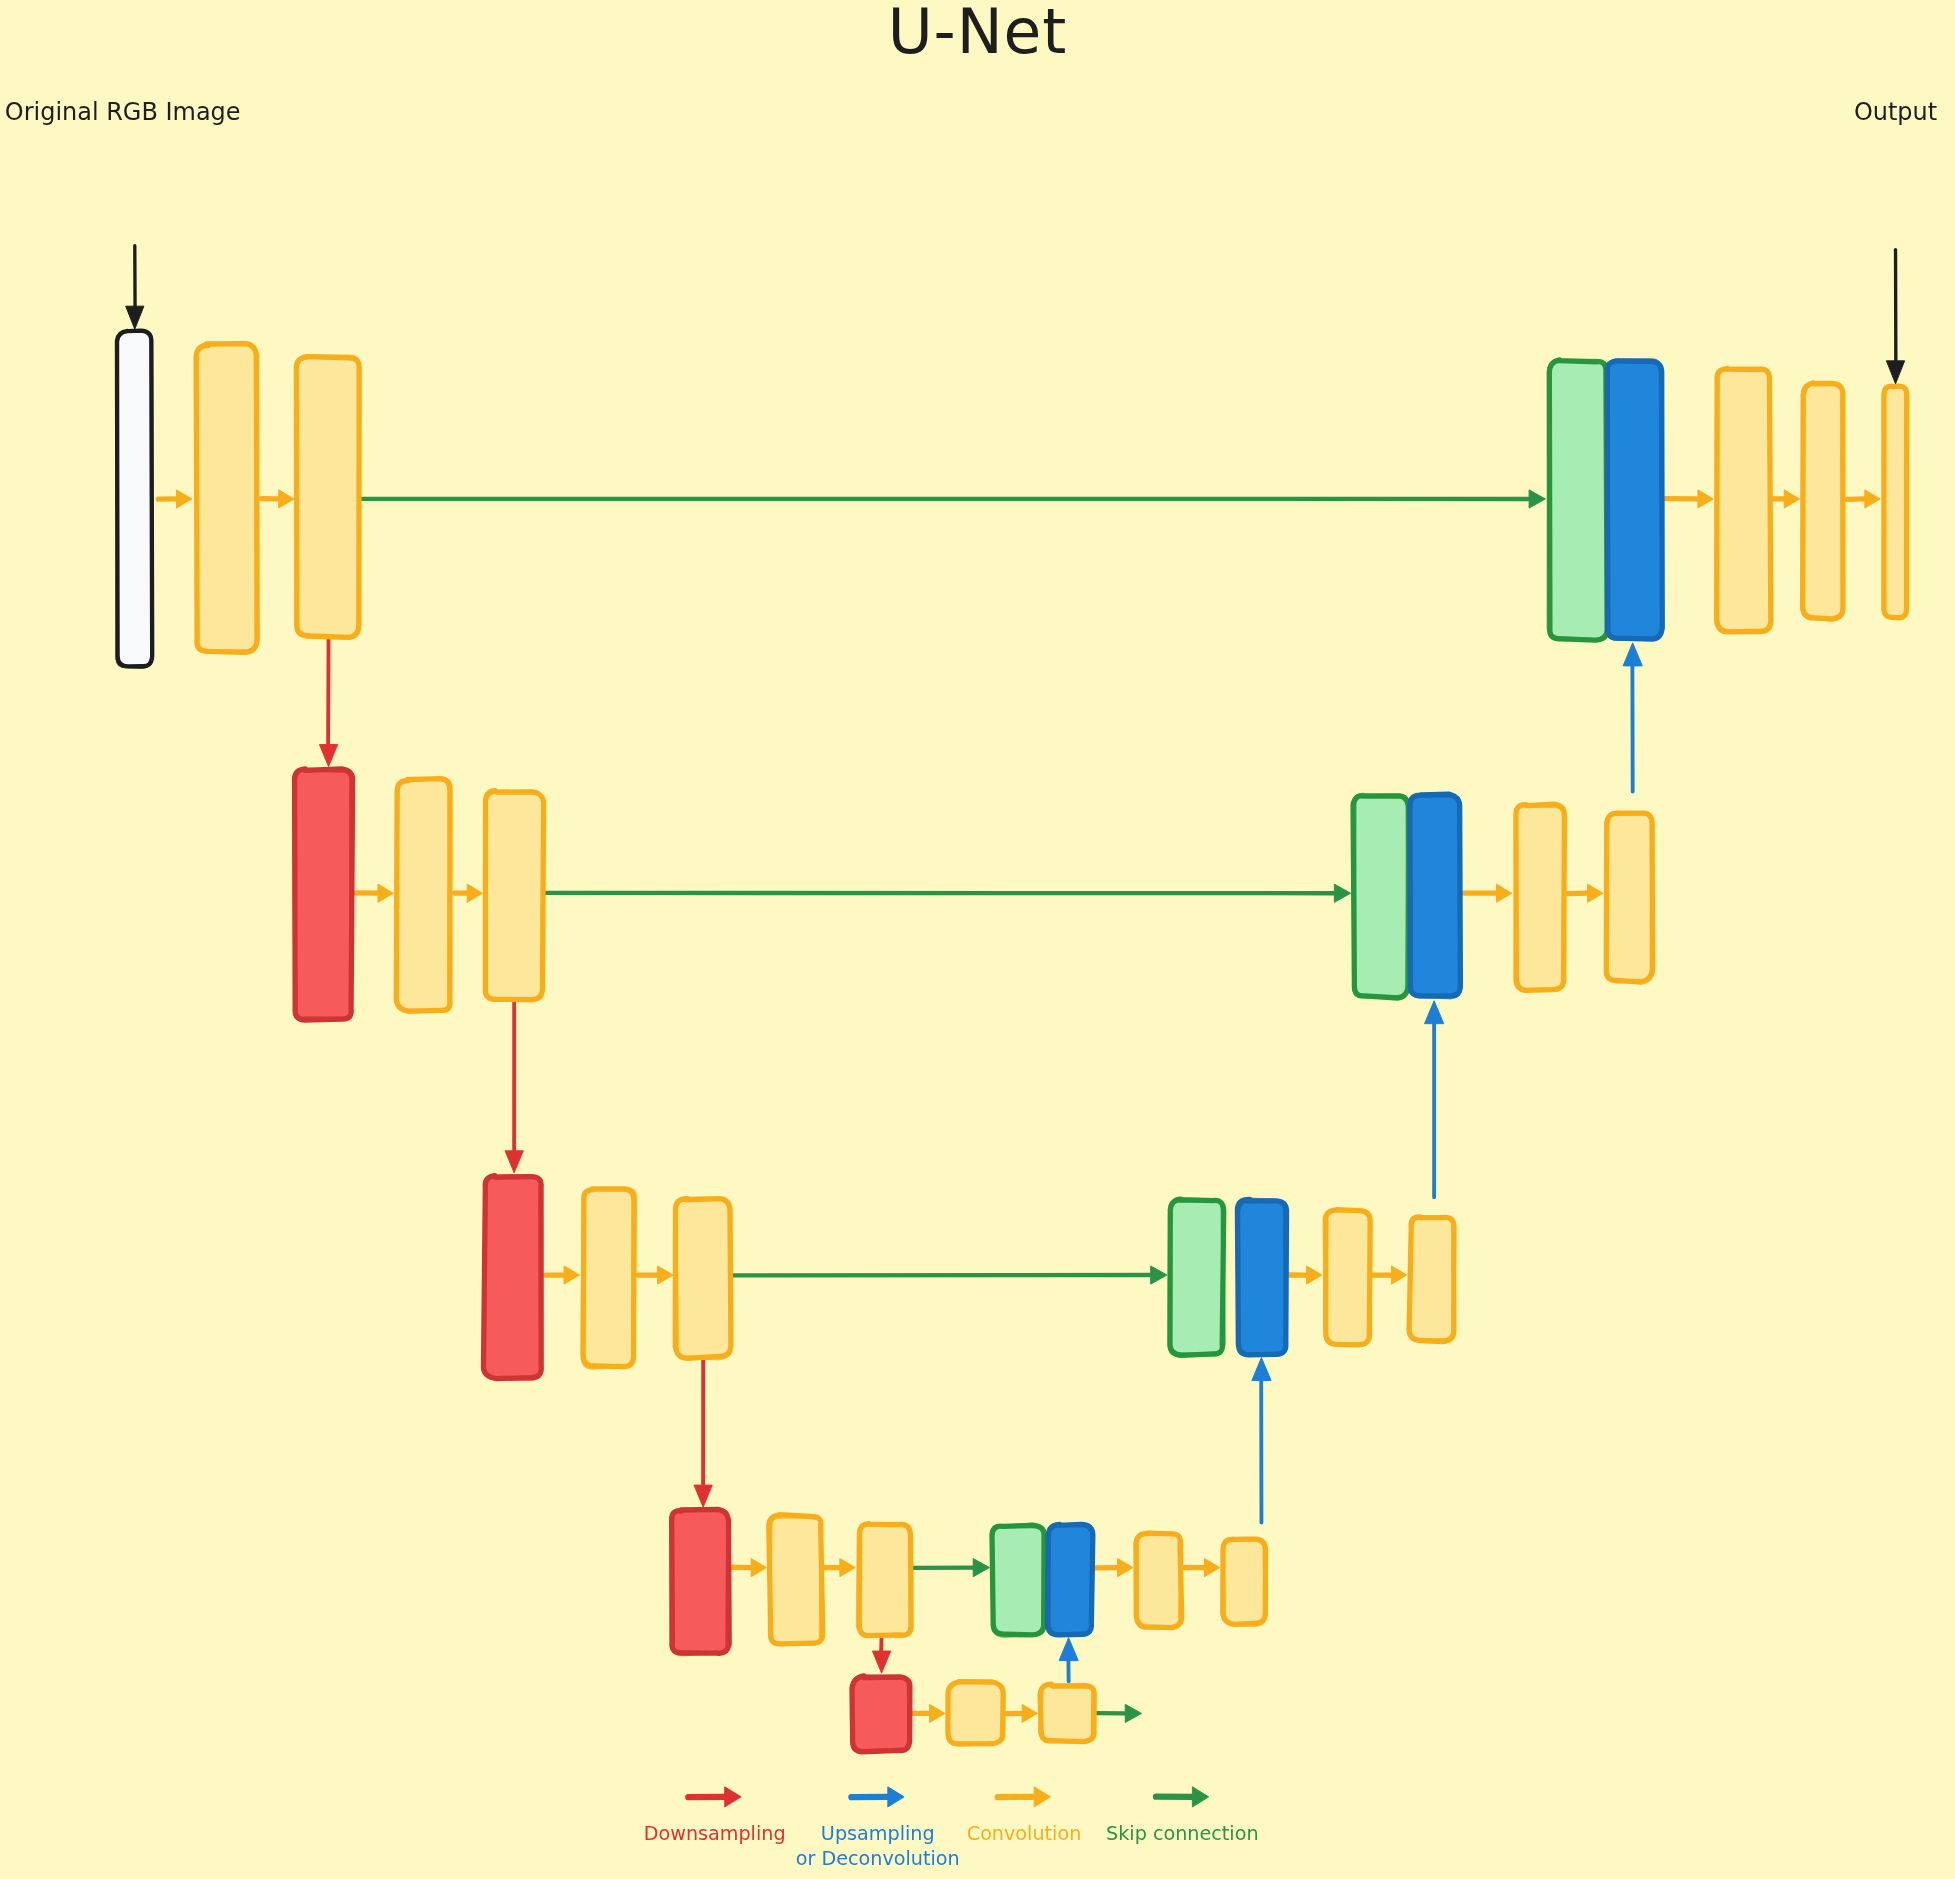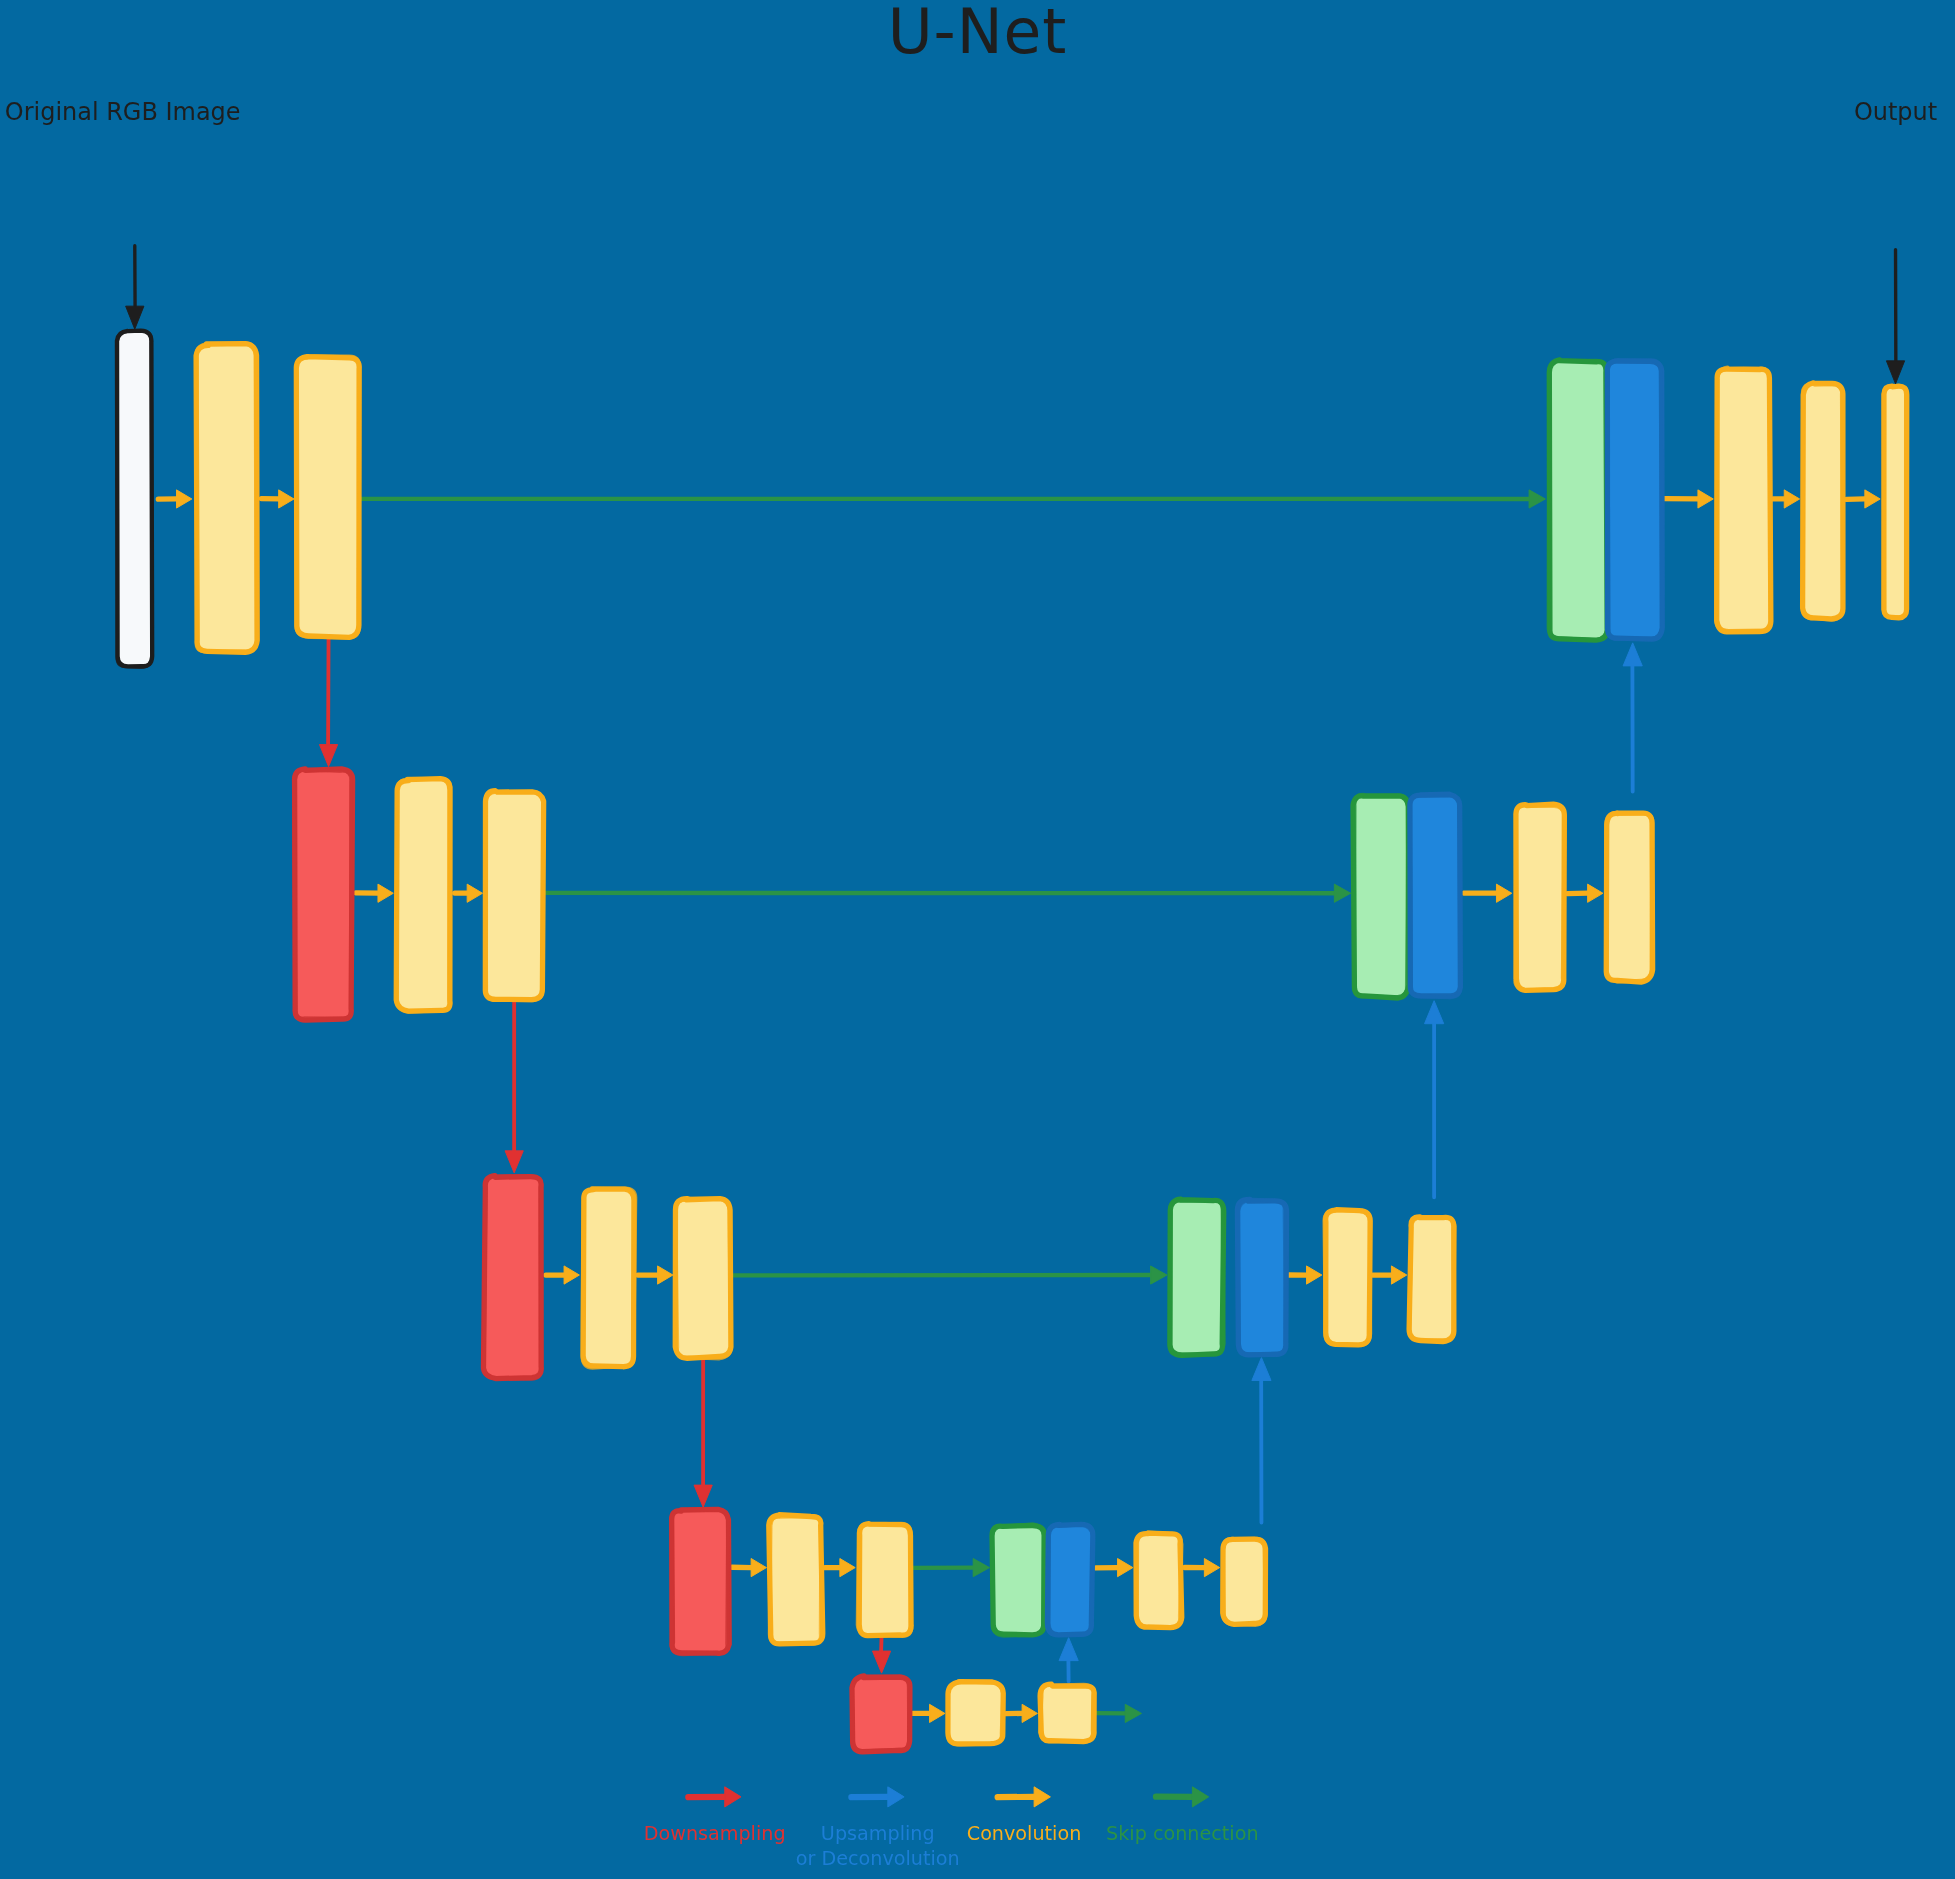--- a/index.html
+++ b/index.html
@@ -7,21 +7,21 @@
     padding: 0;
     background: #ffffff;
   }
   body {
     font-family: "DejaVu Sans", sans-serif;
   }
   #stage {
     position: relative;
     width: 1955px;
     height: 1880px;
-    background: #0369a1;
+    background: #fef9c3;
     overflow: hidden;
   }
   svg#diagram {
     position: absolute;
     left: 0;
     top: 0;
     width: 1955px;
     height: 1880px;
     display: block;
   }

